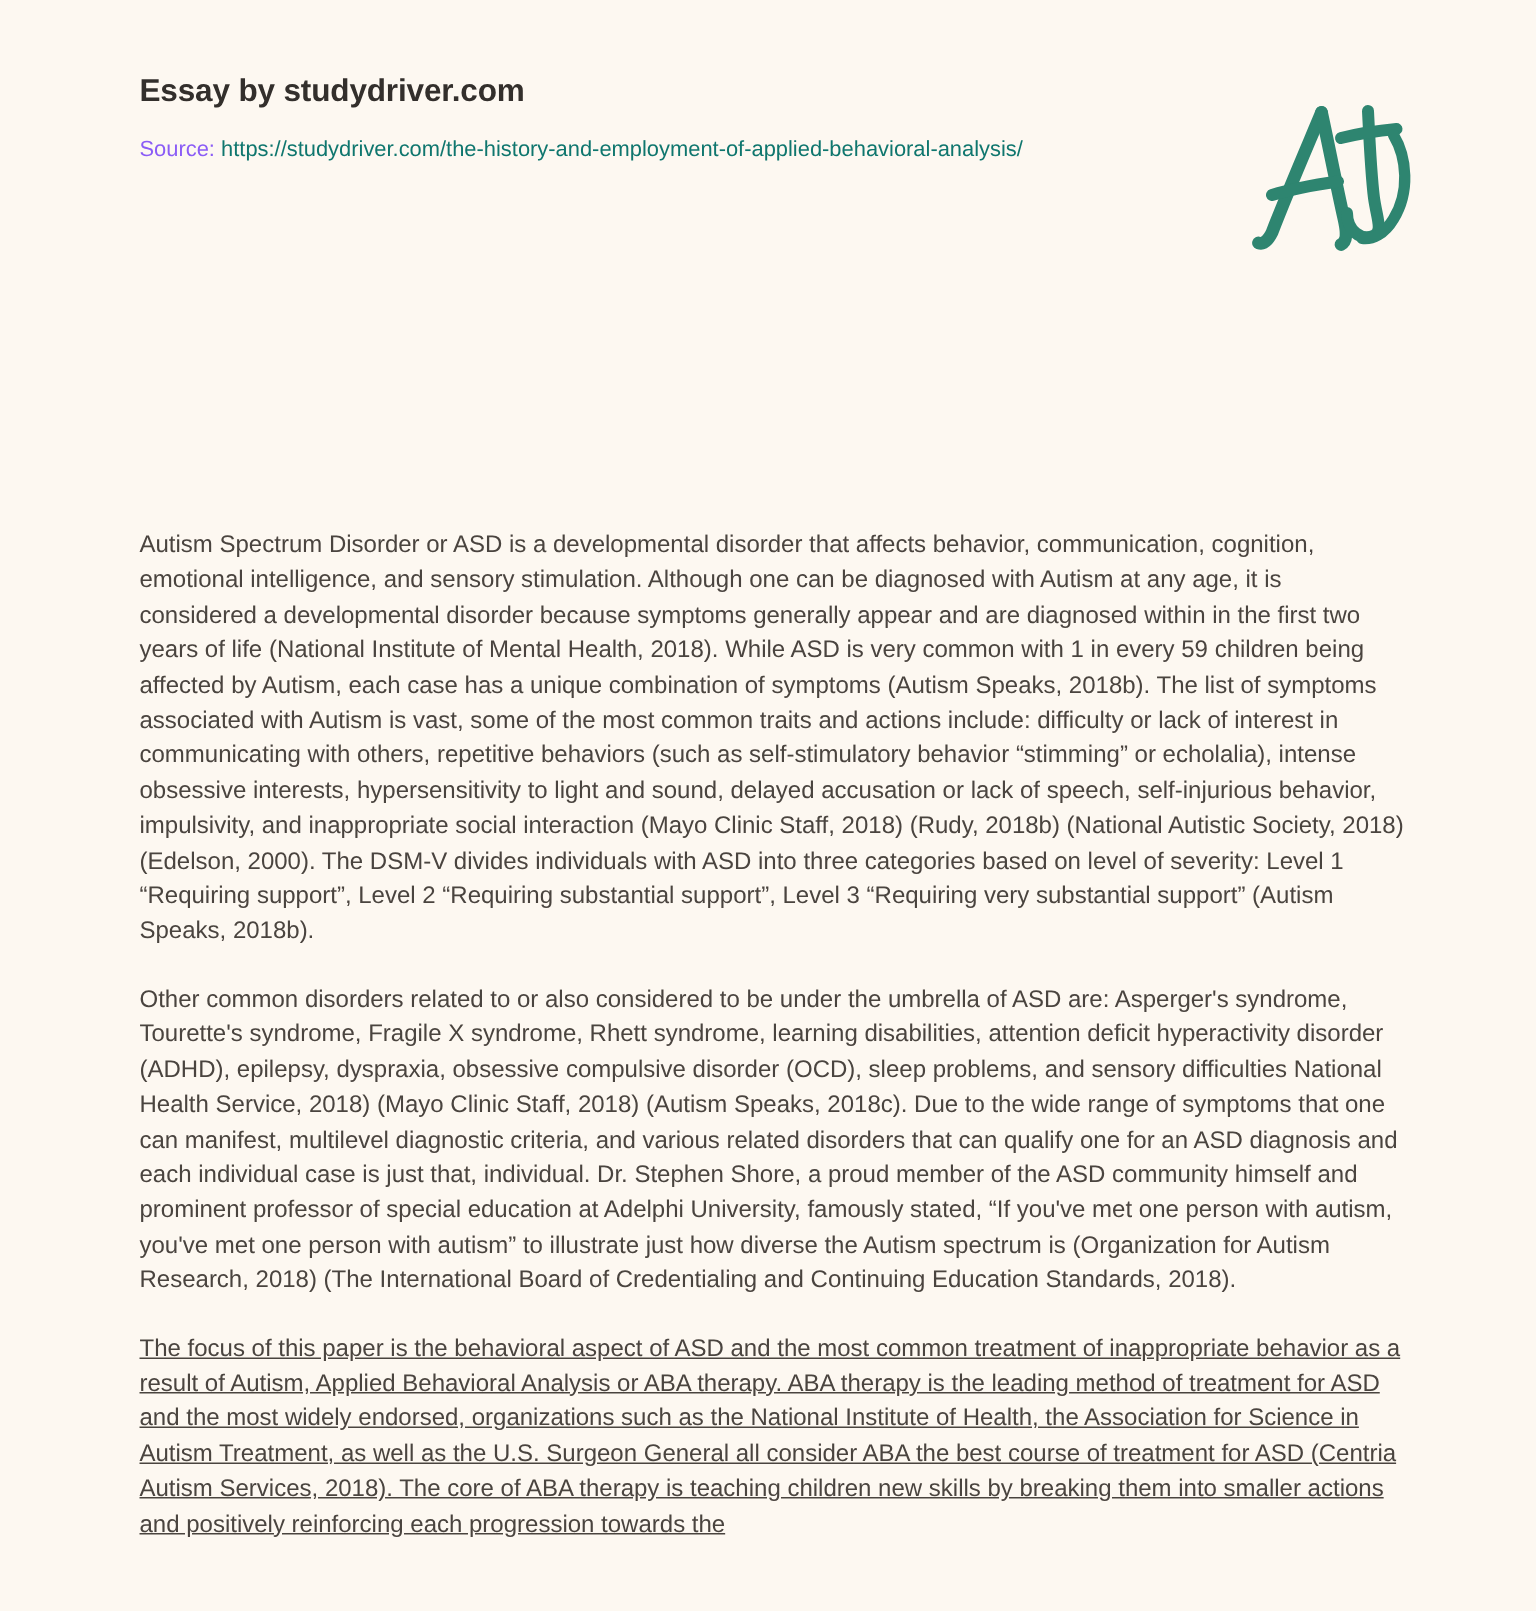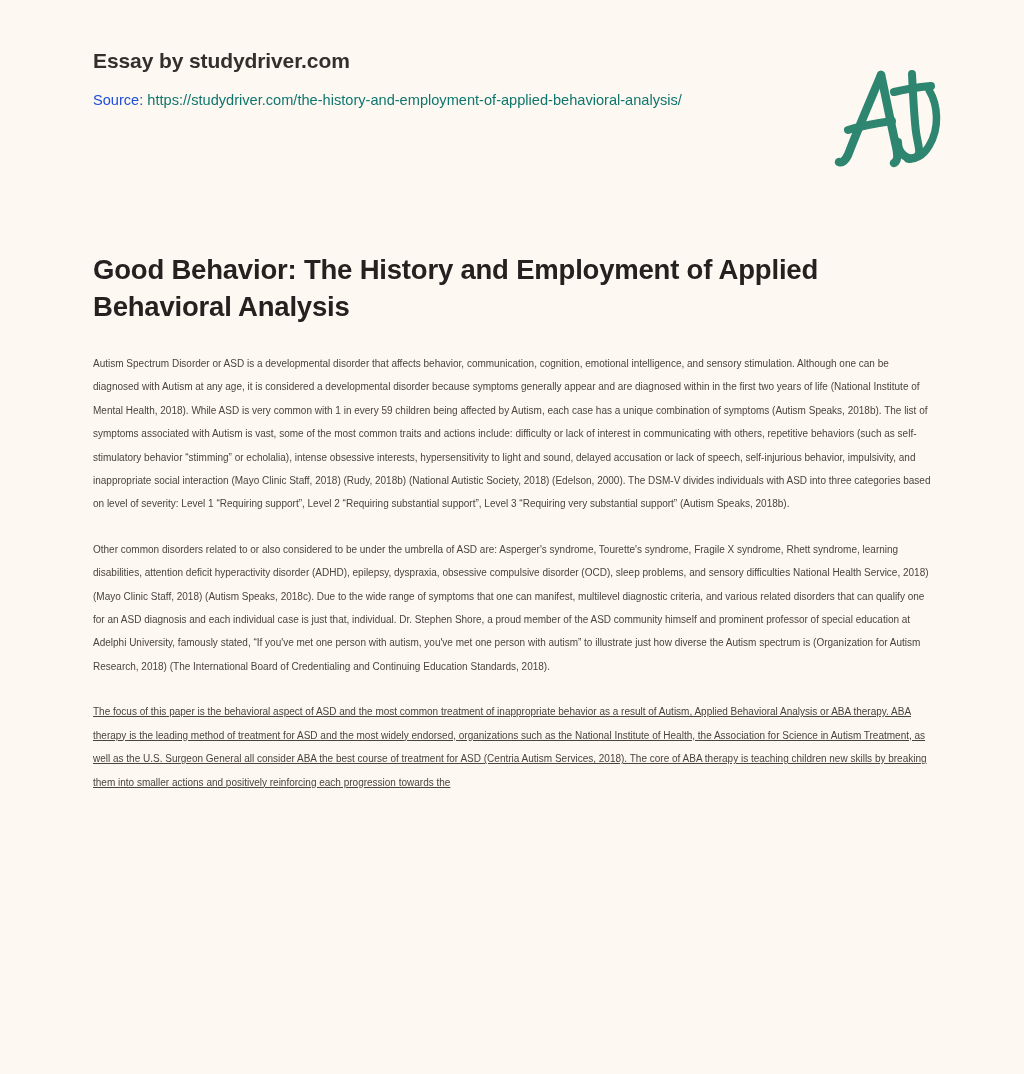--- a/index.html
+++ b/index.html
@@ -49,21 +49,21 @@
     padding: 0;
     margin-top: 14px;
     font-size: 14.6px;
     line-height: 25px;
     color: #8b847e;
     max-width: 660px;
     word-break: break-word;
   }
 
   .source-label {
-    color: #1d4ed8;
+    color: #8b5cf6;
   }
 
   .source-url {
     color: #0f766e;
     text-decoration: none;
     word-break: break-all;
   }
 
   
   .logo {
@@ -92,21 +92,21 @@
   
   .body-copy {
     position: absolute;
     left: 93px;
     top: 352px;
     width: 843px;
   }
 
   .body-copy p {
     margin: 0 0 22px 0;
-    font-size: 10px;
+    font-size: 16px;
     line-height: 23.4px;
     color: #4a443f;
     text-align: left;
     hyphens: none;
   }
   .body-copy p:last-child { margin-bottom: 0; text-decoration: underline; }
 </style>
 </head>
 <body>
 
@@ -133,21 +133,20 @@
 
         <path d="M84 12 C85 32, 86 54, 88 70 C90 84, 94 92, 88 95 C80 99, 70 92, 70 80" stroke-width="8"></path>
 
         <path d="M66 30 C78 27, 92 25, 103 24" stroke-width="8"></path>
 
         <path d="M101 28 C110 43, 112 66, 101 84 C95 94, 87 98, 80 97" stroke-width="7.5"></path>
       </g>
     </svg>
   </div>
 
-  <h1 class="doc-title">Good Behavior: The History and Employment of Applied Behavioral Analysis</h1>
 
   <div class="body-copy">
     <p>Autism Spectrum Disorder or ASD is a developmental disorder that affects behavior, communication, cognition, emotional intelligence, and sensory stimulation. Although one can be diagnosed with Autism at any age, it is considered a developmental disorder because symptoms generally appear and are diagnosed within in the first two years of life (National Institute of Mental Health, 2018). While ASD is very common with 1 in every 59 children being affected by Autism, each case has a unique combination of symptoms (Autism Speaks, 2018b). The list of symptoms associated with Autism is vast, some of the most common traits and actions include: difficulty or lack of interest in communicating with others, repetitive behaviors (such as self-stimulatory behavior “stimming” or echolalia), intense obsessive interests, hypersensitivity to light and sound, delayed accusation or lack of speech, self-injurious behavior, impulsivity, and inappropriate social interaction (Mayo Clinic Staff, 2018) (Rudy, 2018b) (National Autistic Society, 2018) (Edelson, 2000). The DSM-V divides individuals with ASD into three categories based on level of severity: Level 1 “Requiring support”, Level 2 “Requiring substantial support”, Level 3 “Requiring very substantial support” (Autism Speaks, 2018b).</p>
     <p>Other common disorders related to or also considered to be under the umbrella of ASD are: Asperger's syndrome, Tourette's syndrome, Fragile X syndrome, Rhett syndrome, learning disabilities, attention deficit hyperactivity disorder (ADHD), epilepsy, dyspraxia, obsessive compulsive disorder (OCD), sleep problems, and sensory difficulties National Health Service, 2018) (Mayo Clinic Staff, 2018) (Autism Speaks, 2018c). Due to the wide range of symptoms that one can manifest, multilevel diagnostic criteria, and various related disorders that can qualify one for an ASD diagnosis and each individual case is just that, individual. Dr. Stephen Shore, a proud member of the ASD community himself and prominent professor of special education at Adelphi University, famously stated, “If you've met one person with autism, you've met one person with autism” to illustrate just how diverse the Autism spectrum is (Organization for Autism Research, 2018) (The International Board of Credentialing and Continuing Education Standards, 2018).</p>
     <p>The focus of this paper is the behavioral aspect of ASD and the most common treatment of inappropriate behavior as a result of Autism, Applied Behavioral Analysis or ABA therapy. ABA therapy is the leading method of treatment for ASD and the most widely endorsed, organizations such as the National Institute of Health, the Association for Science in Autism Treatment, as well as the U.S. Surgeon General all consider ABA the best course of treatment for ASD (Centria Autism Services, 2018). The core of ABA therapy is teaching children new skills by breaking them into smaller actions and positively reinforcing each progression towards the</p>
   </div>
 
 </div>
 
 </body></html>

